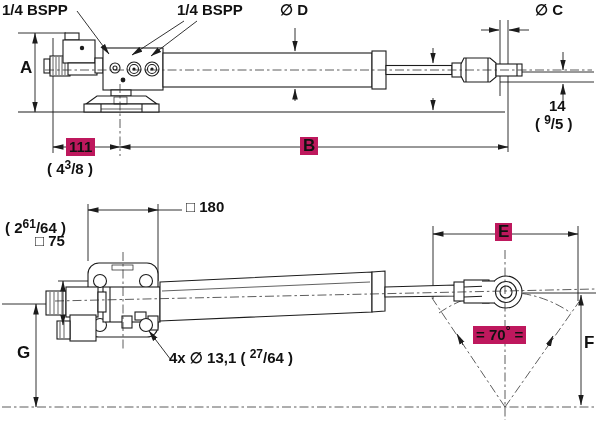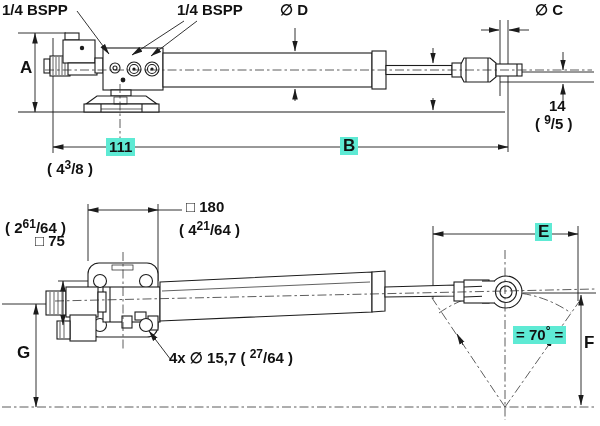--- a/index.html
+++ b/index.html
@@ -2,21 +2,21 @@
 <html><head>
 <meta charset="utf-8">
 <style>
   html,body{margin:0;padding:0;background:#fff;}
   #stage{position:relative;width:600px;height:426px;background:#ffffff;overflow:hidden;
          font-family:"Liberation Sans",sans-serif;color:#111;}
   #stage svg{position:absolute;left:0;top:0;}
   .lbl{position:absolute;font-weight:bold;font-size:15px;line-height:18px;color:#111;
        white-space:nowrap;}
   .big{font-size:17px;}
-  .wbg{background:#5eead4;padding:0 3px;margin-left:40px;}
+  .wbg{background:#be185d;padding:0 3px;}
   .lbl sup{font-size:12px;font-weight:bold;vertical-align:5px;line-height:0;}
   .p  {fill:#fff;stroke:#1c1c1c;stroke-width:1.1;}
   .ln {fill:none;stroke:#1c1c1c;stroke-width:1.1;}
   .thin{fill:none;stroke:#1c1c1c;stroke-width:0.7;}
   .dim{fill:none;stroke:#1c1c1c;stroke-width:0.9;}
   .cl {fill:none;stroke:#333;stroke-width:0.8;stroke-dasharray:9 3 2.5 3;}
   .fil{fill:#1c1c1c;stroke:none;}
 </style>
 </head>
 <body>
@@ -226,28 +226,25 @@
 <div class="lbl" style="left:47px;top:160px;">
   <span>( 4</span><sup>3</sup><span>/8 )</span>
 </div>
 <div class="lbl big wbg" style="left:300px;top:137px;">B</div>
 
 <div class="lbl" style="left:35px;top:196px;margin-top:36px;">□ 75</div>
 <div class="lbl" style="left:5px;top:219px;">
   <span>( 2</span><sup>61</sup><span>/64 )</span>
 </div>
 <div class="lbl" style="left:186px;top:198px;">□ 180</div>
-<div class="lbl" style="left:179px;top:221px;">
-  <span>( 4</span><sup>21</sup><span>/64 )</span>
-</div>
 
 <div class="lbl big wbg" style="left:495px;top:223px;">E</div>
 <div class="lbl wbg" style="left:473px;top:326px;">
   <span>= 70</span><sup>°</sup><span> =</span>
 </div>
 <div class="lbl big" style="left:584px;top:334px;">F</div>
 <div class="lbl big" style="left:17px;top:344px;">G</div>
 
 <div class="lbl" style="left:169px;top:349px;">
-  <span>4x ∅ 15,7 ( </span><sup>27</sup><span>/64 )</span>
+  <span>4x ∅ 13,1 ( </span><sup>27</sup><span>/64 )</span>
 </div>
 
 </div>
 
 </body></html>

